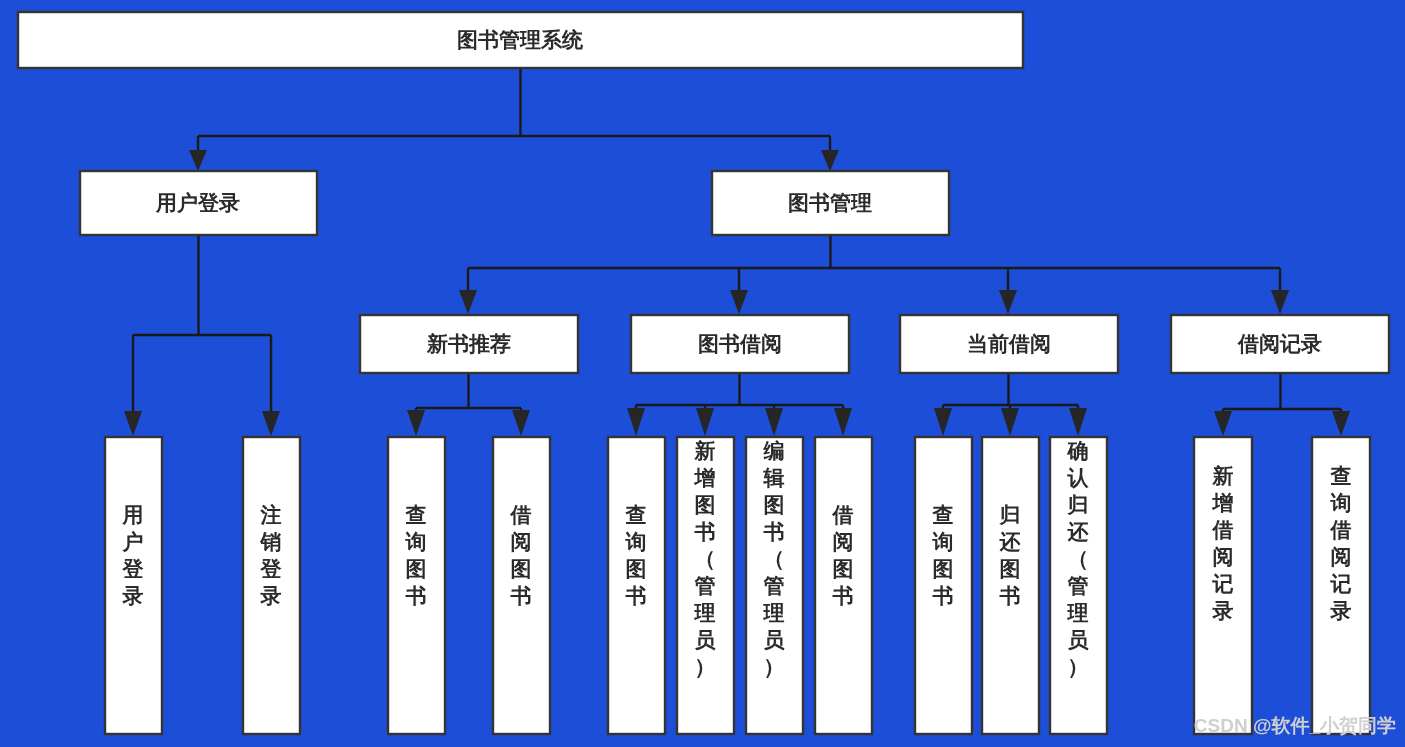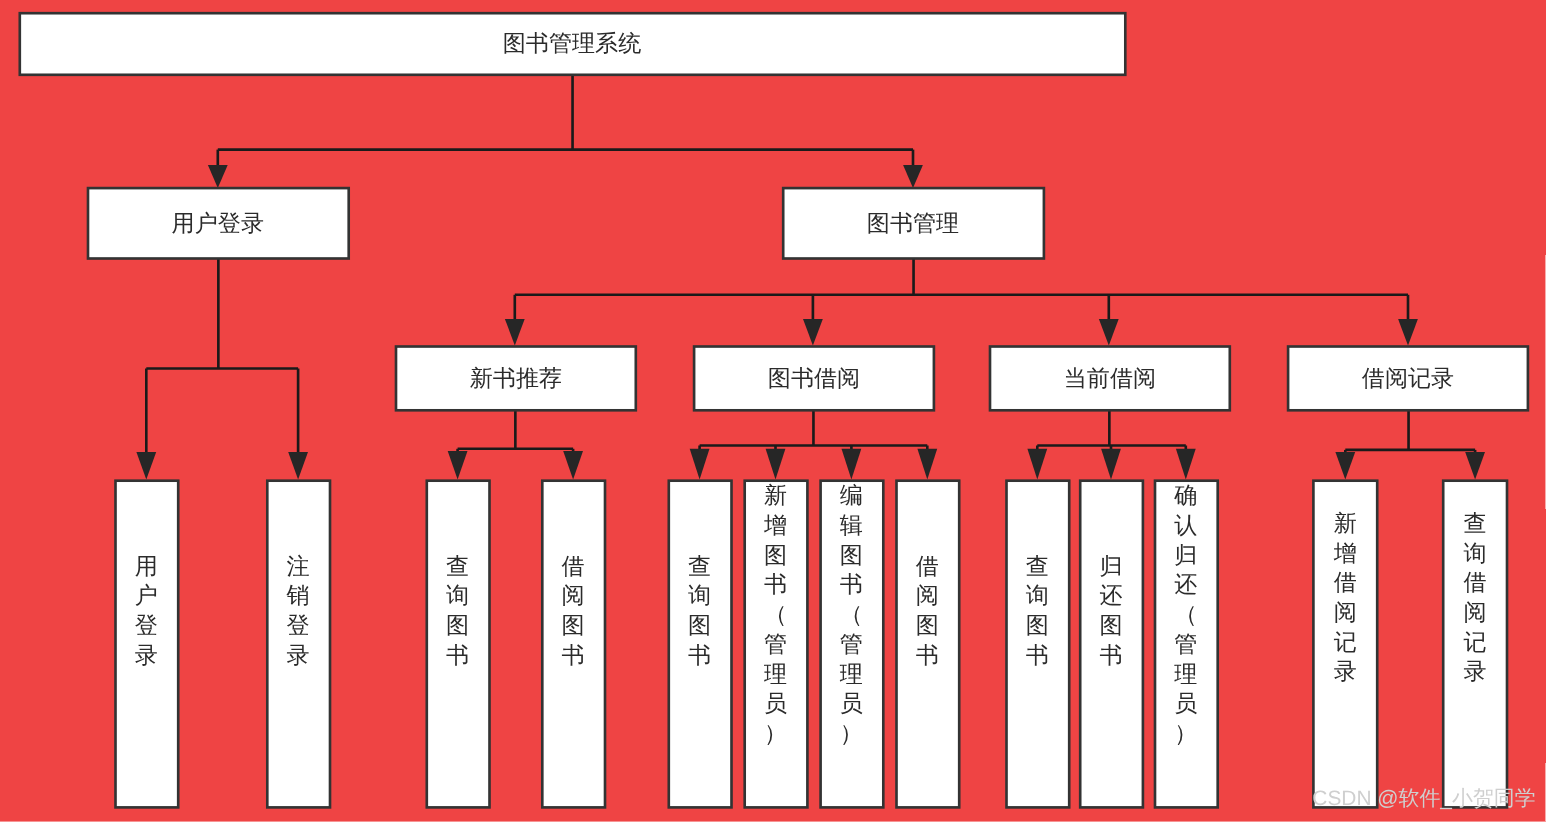--- a/index.html
+++ b/index.html
@@ -8,22 +8,23 @@
     padding: 0;
     background: #ffffff;
   }
   body {
     font-family: "Liberation Sans", "DejaVu Sans", sans-serif;
   }
   #diagram-root {
     position: relative;
     width: 1405px;
     height: 747px;
-    background: #ef4444;
+    background: #1d4ed8;
     overflow: hidden;
+    font-weight: bold;
   }
   svg#tree-svg {
     position: absolute;
     top: 0;
     left: 0;
     width: 1405px;
     height: 747px;
     display: block;
   }
   .node-box {

